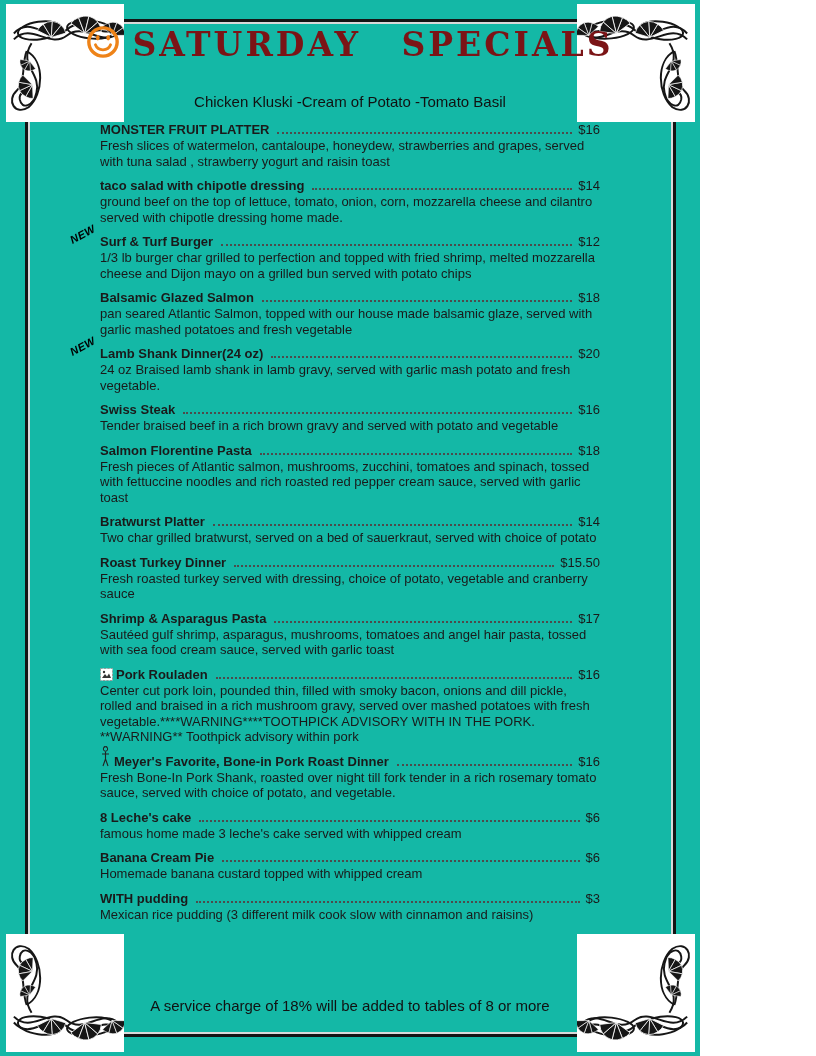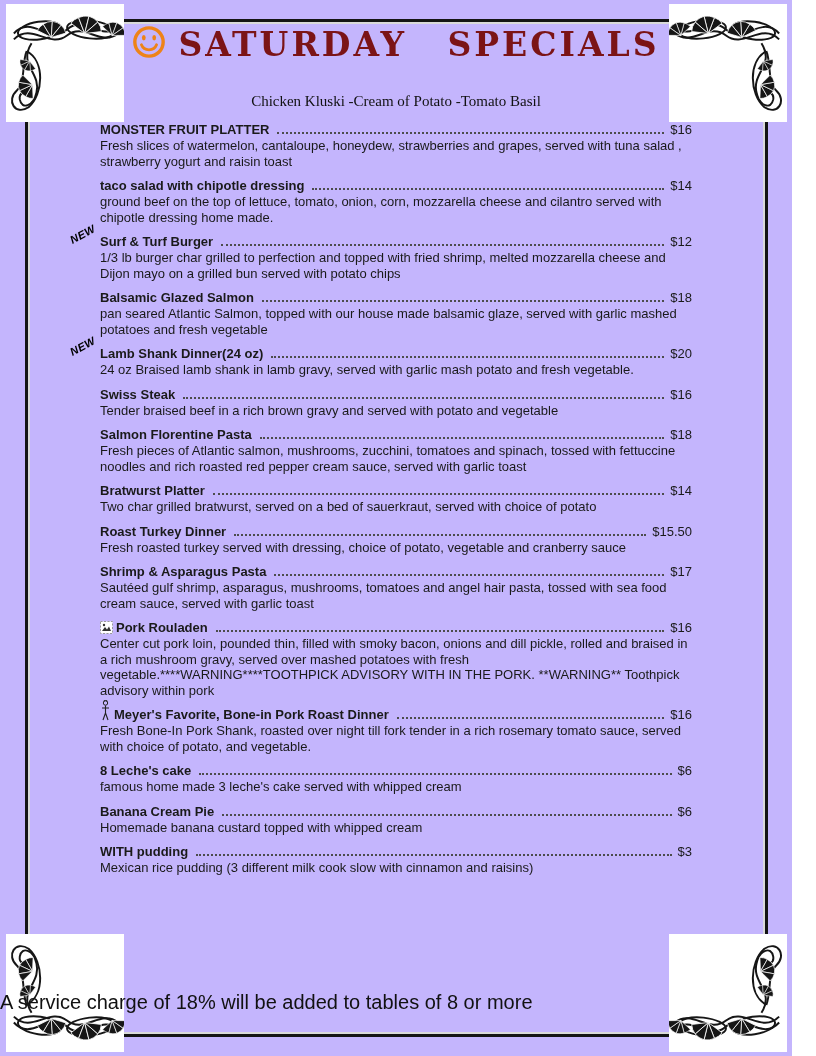--- a/index.html
+++ b/index.html
@@ -1,19 +1,19 @@
 <!DOCTYPE html>
 <html><head>
 <meta charset="utf-8">
 <style>
   html,body { margin:0; padding:0; background:#ffffff; }
   #page {
     position: relative;
-    width: 792px; height: 1056px;
-    background: #c4b5fd;
+    width: 700px; height: 1056px;
+    background: #14b8a6;
     font-family: "Liberation Sans", sans-serif;
     color: #1a1a1a;
     overflow: hidden;
   }
   
   #frame {
     position: absolute;
     left: 25px; right: 24px; top: 19px; bottom: 19px;
     border: 3px solid #141414;
     box-shadow: inset 2px 2px 0 #d9d9d9, inset -2px -2px 0 #d9d9d9;
@@ -49,21 +49,20 @@
     line-height: 1;
     white-space: nowrap;
   }
   #smiley { width: 34px; height: 34px; }
 
   #subtitle {
     text-align: center;
     font-size: 15px;
     margin-top: 30px;
     color: #111;
-    font-family: Liberation Serif, serif;
   }
 
   
   #menu {
     position: relative;
     margin: 12px 100px 0 100px;
     z-index: 2;
   }
   .item { position: relative; margin-bottom: 9px; }
   .item-row {
@@ -107,22 +106,22 @@
     color: #000;
   }
   .mini-icon { display:inline-block; margin-right: 3px; position: relative; }
   .mini-icon svg { display:block; }
   .icon-chef { margin-top: -12px; margin-bottom: -4px; }
 
   #footer {
     position: absolute;
     left: 0; right: 0;
     bottom: 42px;
-    text-align: left;
-    font-size: 20px;
+    text-align: center;
+    font-size: 15px;
     color: #111;
     z-index: 4;
   }
 </style>
 </head>
 <body>
 
 <div id="page">
 
   <div id="frame"></div>

